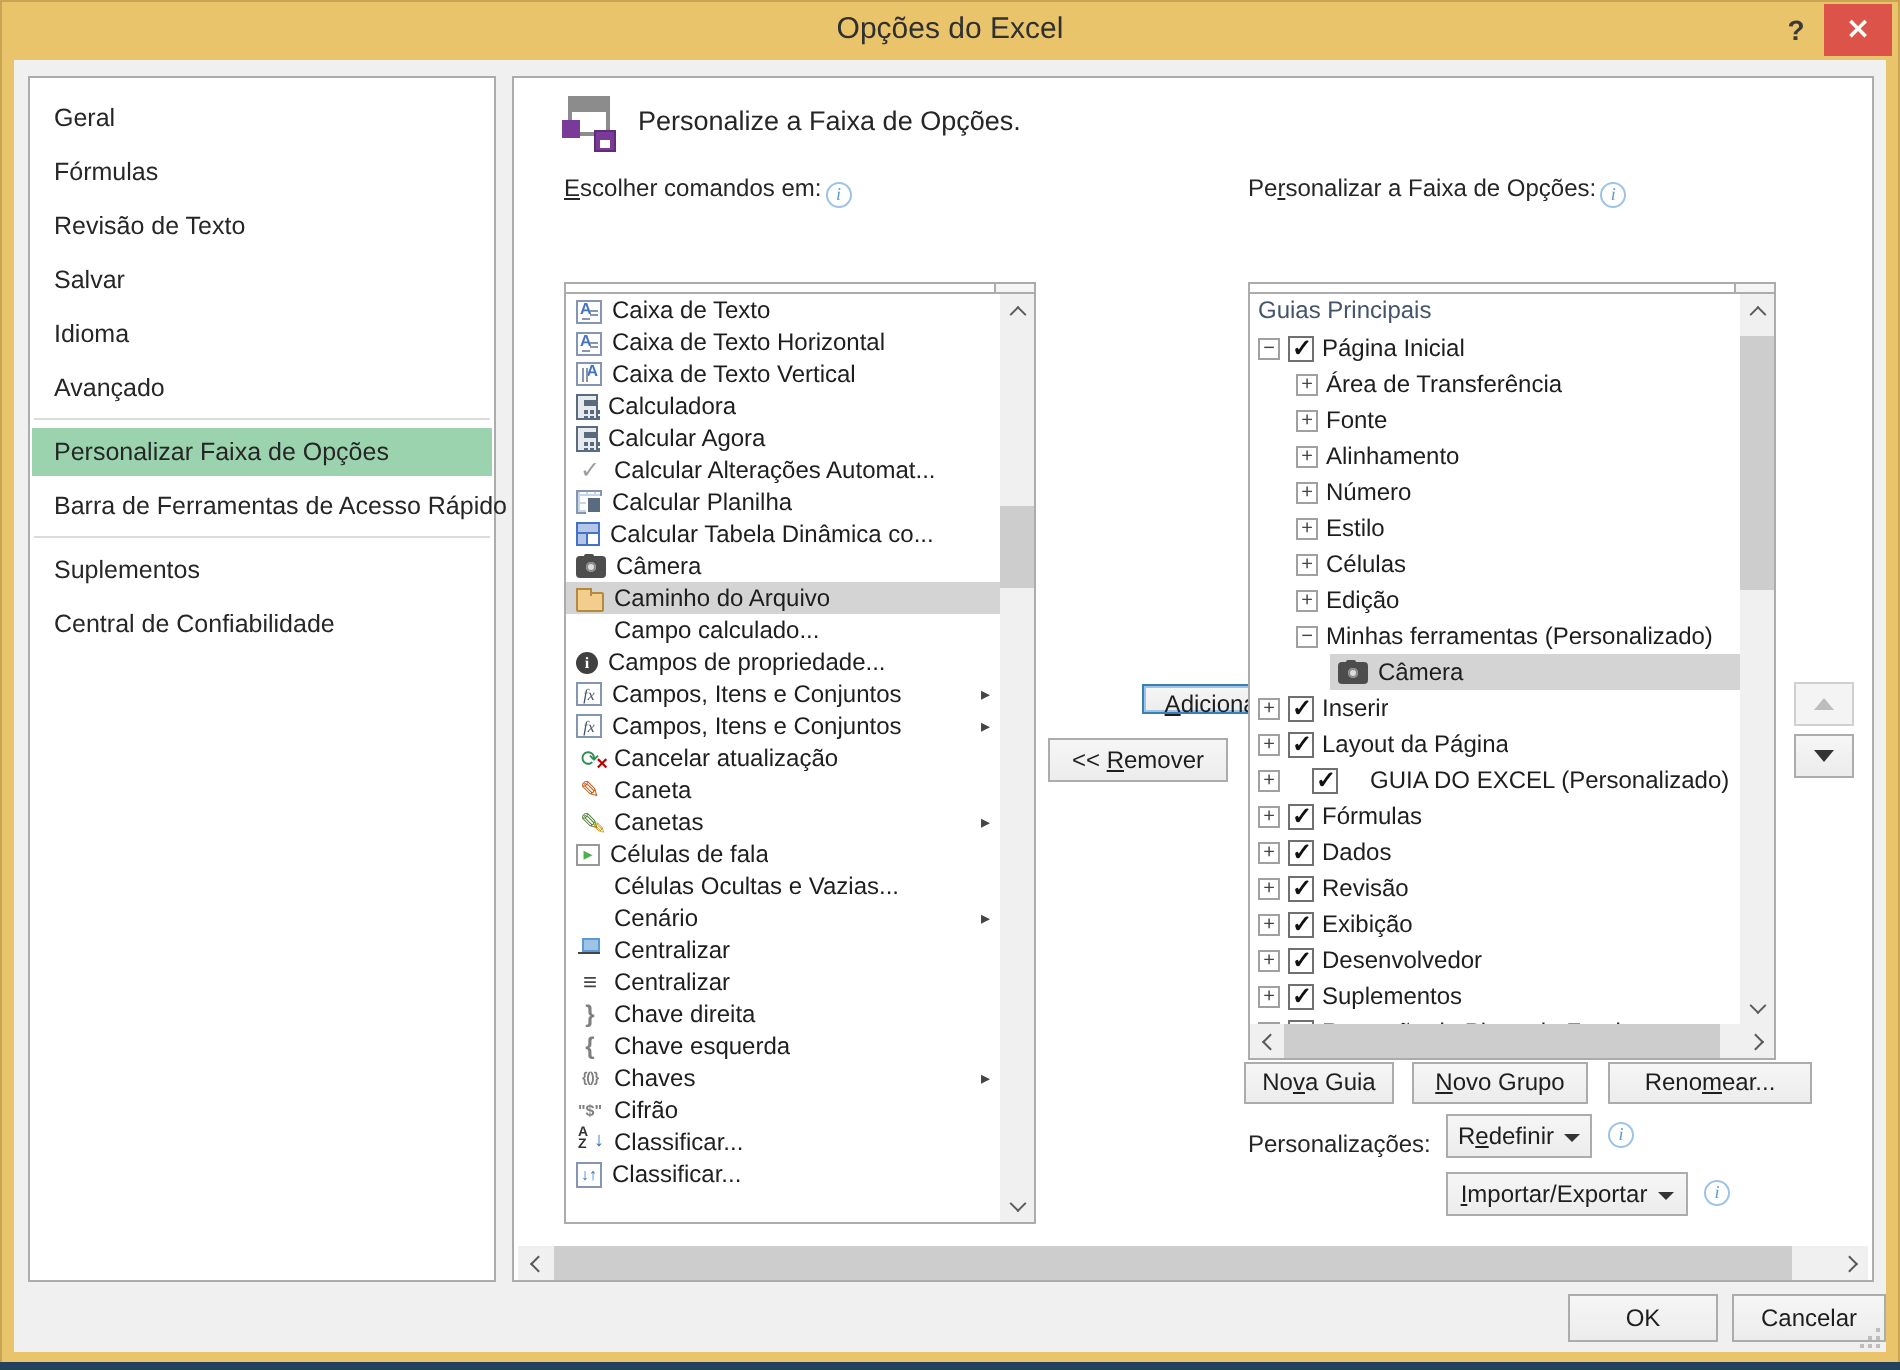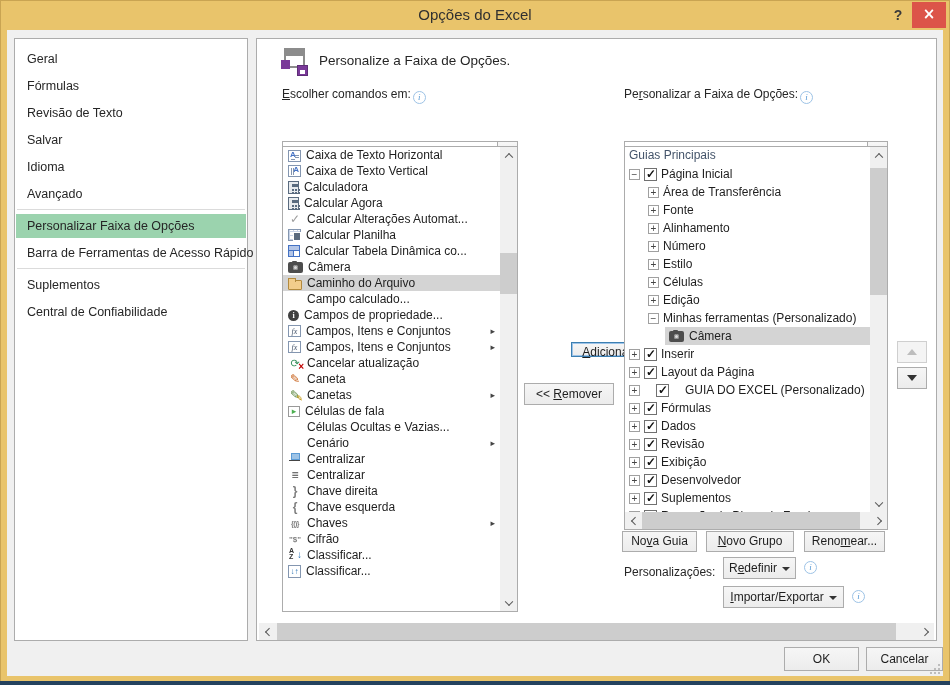--- a/index.html
+++ b/index.html
@@ -212,20 +212,25 @@
       <span class="val">Todas as Guias</span>
       <span class="dd-btn">
           <i class="chv d sm"></i>
         </span>
     </div>
 
     <div class="panel listbox" style="position:absolute;">
       <div class="list-rows">
           <div class="cmd-row">
     <span class="ci ci-textbox"></span>
+    <span class="cmd-label">Caixa de Texto</span>
+
+  </div>
+          <div class="cmd-row">
+    <span class="ci ci-textbox"></span>
     <span class="cmd-label">Caixa de Texto Horizontal</span>
 
   </div>
           <div class="cmd-row">
     <span class="ci ci-vtext"></span>
     <span class="cmd-label">Caixa de Texto Vertical</span>
 
   </div>
           <div class="cmd-row">
     <span class="ci ci-calculator"></span>
@@ -360,21 +365,21 @@
         <span class="thumb" style="left:0;width:17px;top:106px;height:41px;"></span>
         <span class="sc-btn" style="bottom:0;">
             <i class="chv d sm"></i>
           </span>
       </div>
     </div>
 
     <button class="btn focus" style="left:278px;top:303px;width:90px;height:15px;margin-left:36px;">
       <span></span><u>A</u><span>dicionar &gt;&gt;</span>
     </button>
-    <button class="btn" style="left:267px;top:344px;width:90px;height:22px;">
+    <button class="btn" style="left:267px;top:330px;width:90px;height:22px;">
       <span>&lt;&lt; </span><u>R</u><span>emover</span>
     </button>
 
     <div class="panel treebox" style="position:absolute;">
       <div class="tree-hdr">Guias Principais</div>
       <div class="tree-rows">
           <div class="t-row" style="padding-left: 4px;">
     <span class="exp minus"></span>
     <span class="cb checked"></span>
 
@@ -512,21 +517,21 @@
     <button class="btn btn-down">
         <span class="tri"></span>
       </button>
 
     <button class="btn" style="left:365px;top:492px;width:75px;height:21px;">
       <span>No</span><u>v</u><span>a Guia</span>
     </button>
     <button class="btn" style="left:449px;top:492px;width:88px;height:21px;">
       <span></span><u>N</u><span>ovo Grupo</span>
     </button>
-    <button class="btn" style="left:547px;top:492px;width:81px;height:21px;">
+    <button class="btn" style="left:547px;top:492px;width:102px;height:21px;">
       <span>Reno</span><u>m</u><span>ear...</span>
     </button>
 
     <span class="abs fld-label lbl-custom">Personalizações:</span>
     <button class="btn" style="left:466px;top:518px;width:73px;height:22px;">
       <span>R</span><u>e</u><span>definir</span><span class="caret"></span>
     </button>
     <span class="abs info-icon" style="left:545px;top:522px;"></span>
     <button class="btn" style="left:466px;top:547px;width:121px;height:22px;">
       <span></span><u>I</u><span>mportar/Exportar</span><span class="caret"></span>

